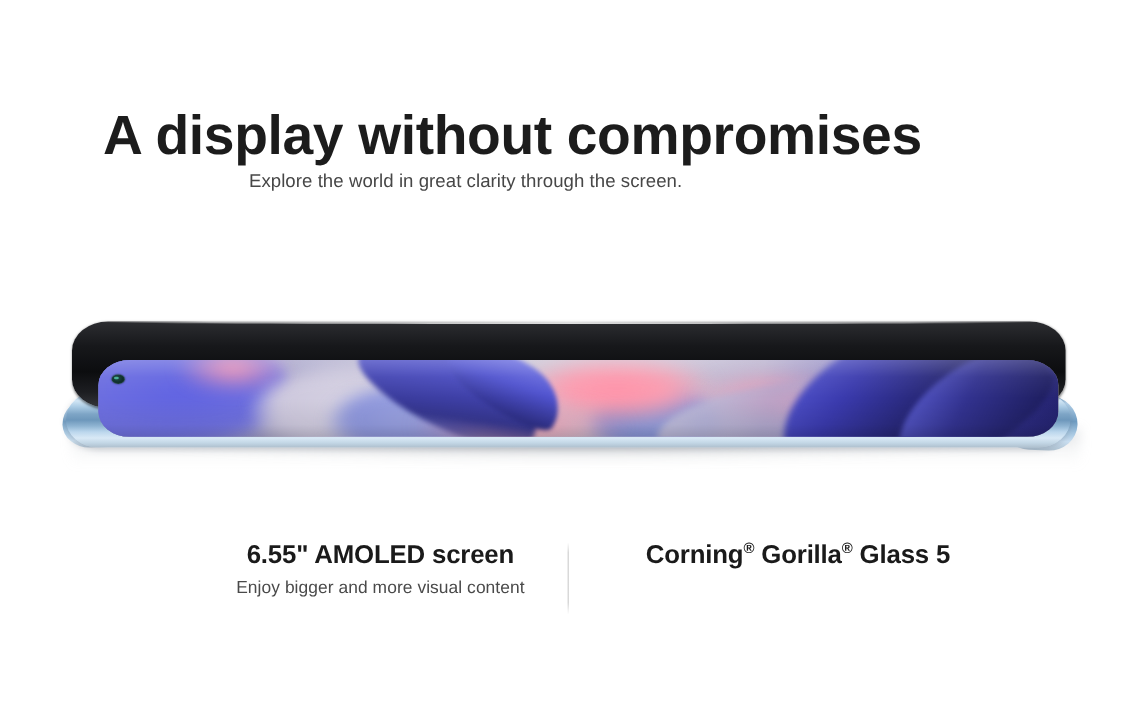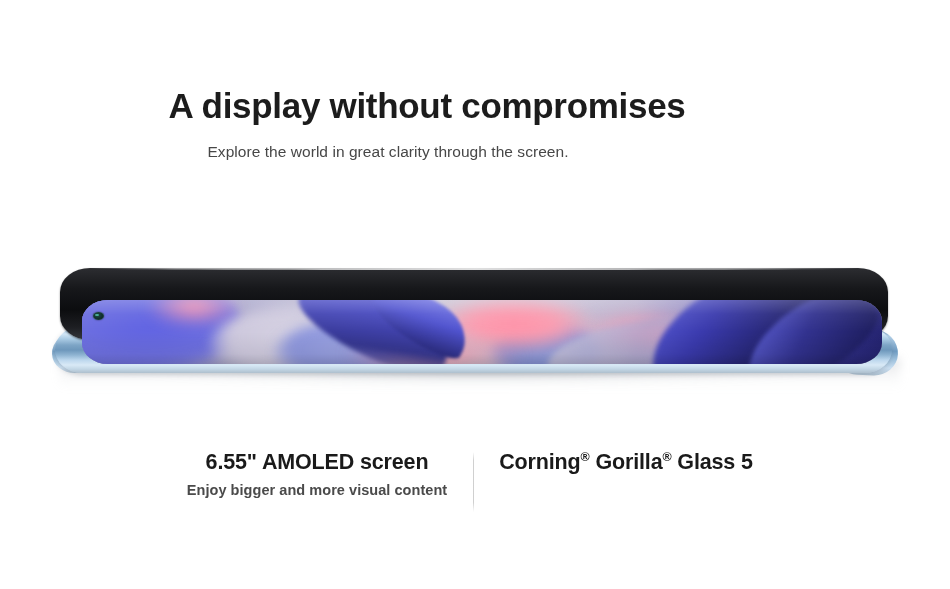--- a/index.html
+++ b/index.html
@@ -21,21 +21,21 @@
     overflow: hidden;
   }
 
   
   .headline {
     position: absolute;
     top: 88px;
     left: 0;
     width: 854px;
     text-align: center;
-    font-size: 35px;
+    font-size: 46px;
     font-weight: bold;
     color: #1c1c1c;
     letter-spacing: -0.3px;
     line-height: 1.05;
   }
   .subhead {
     position: absolute;
     top: 143px;
     left: 0;
     width: 776px;
@@ -339,39 +339,39 @@
     width: 950px;
     height: 70px;
   }
   .feature-col {
     position: absolute;
     top: 0;
     text-align: center;
     width: 300px;
   }
   .feature-left  { left: 167px; }
-  .feature-right { left: 476px; }
+  .feature-right { left: 515px; }
 
   .feature-title {
     font-size: 21.5px;
     font-weight: bold;
     color: #1a1a1a;
     letter-spacing: -0.15px;
     line-height: 1.15;
     white-space: nowrap;
   }
   .feature-title sup {
     font-size: 0.58em;
     vertical-align: super;
     line-height: 0;
   }
   .feature-sub {
     margin-top: 7px;
     font-size: 14.5px;
-    font-weight: bold;
+    font-weight: normal;
     color: #4a4a4a;
     letter-spacing: 0.05px;
     white-space: nowrap;
   }
   .feature-divider {
     position: absolute;
     left: 473px;
     top: 2px;
     width: 1px;
     height: 60px;

